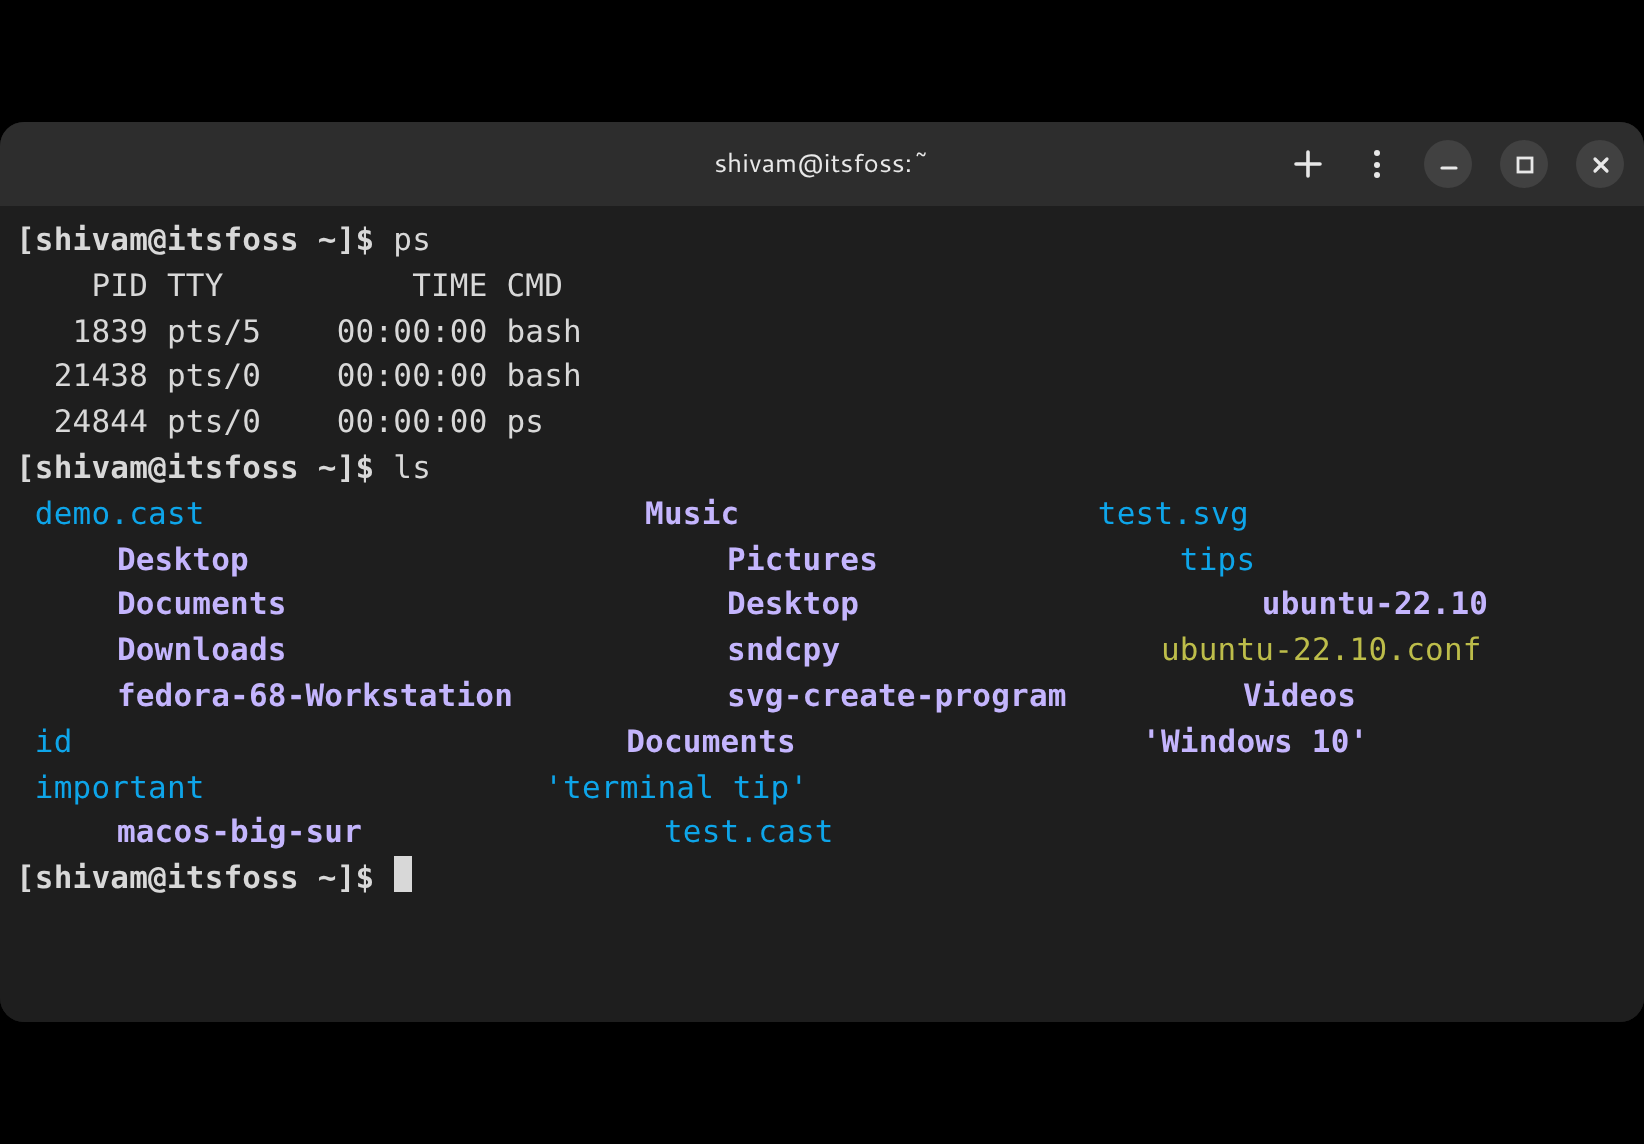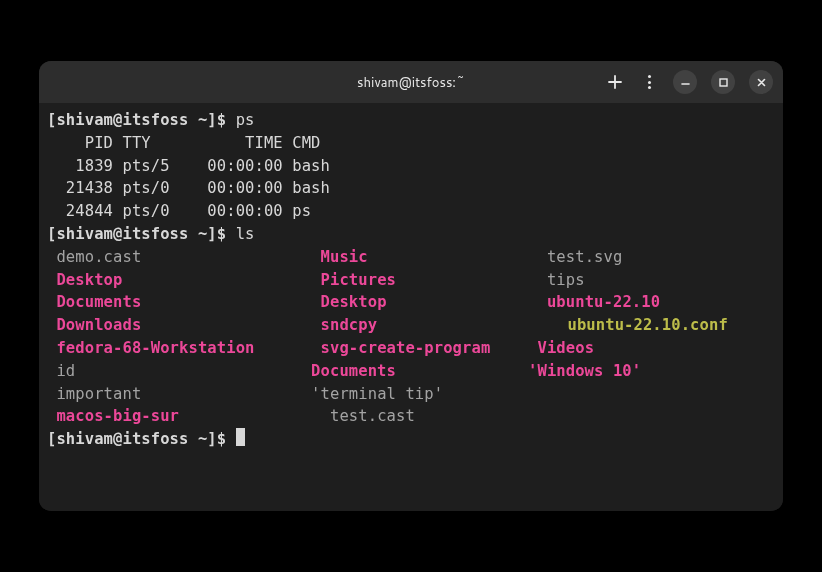--- a/index.html
+++ b/index.html
@@ -11,21 +11,21 @@
       background: #000000;
       width: 822px;
       height: 572px;
       font-family: 'DejaVu Sans Mono', 'Liberation Mono', 'Courier New', monospace;
       overflow: hidden;
       display: flex;
       align-items: center;
       justify-content: center;
     }
     .window {
-      width: 744px;
+      width: 822px;
       height: 450px;
       background: #1e1e1e;
       border-radius: 12px;
       box-shadow: 0 8px 30px rgba(0,0,0,0.6);
       overflow: hidden;
       display: flex;
       flex-direction: column;
     }
     .titlebar {
       height: 42px;
@@ -104,30 +104,30 @@
       padding: 6px 8px;
       white-space: pre;
       overflow: hidden;
       letter-spacing: 0.1px;
     }
     .prompt {
       color: #d8d8d8;
       font-weight: bold;
     }
     .dir {
-      color: #ec4899;
+      color: #c4b5fd;
       font-weight: bold;
+      margin-left: 41px;
     }
     .file {
-      color: #a3a3a3;
+      color: #0ea5e9;
     }
     .conf {
       color: #bdbd4a;
-      font-weight: bold;
-      margin-left: 30px;
+      font-weight: normal;
     }
     .cursor {
       display: inline-block;
       width: 9px;
       height: 18px;
       background: #d8d8d8;
       vertical-align: -2px;
     }
   </style>
 </head>

